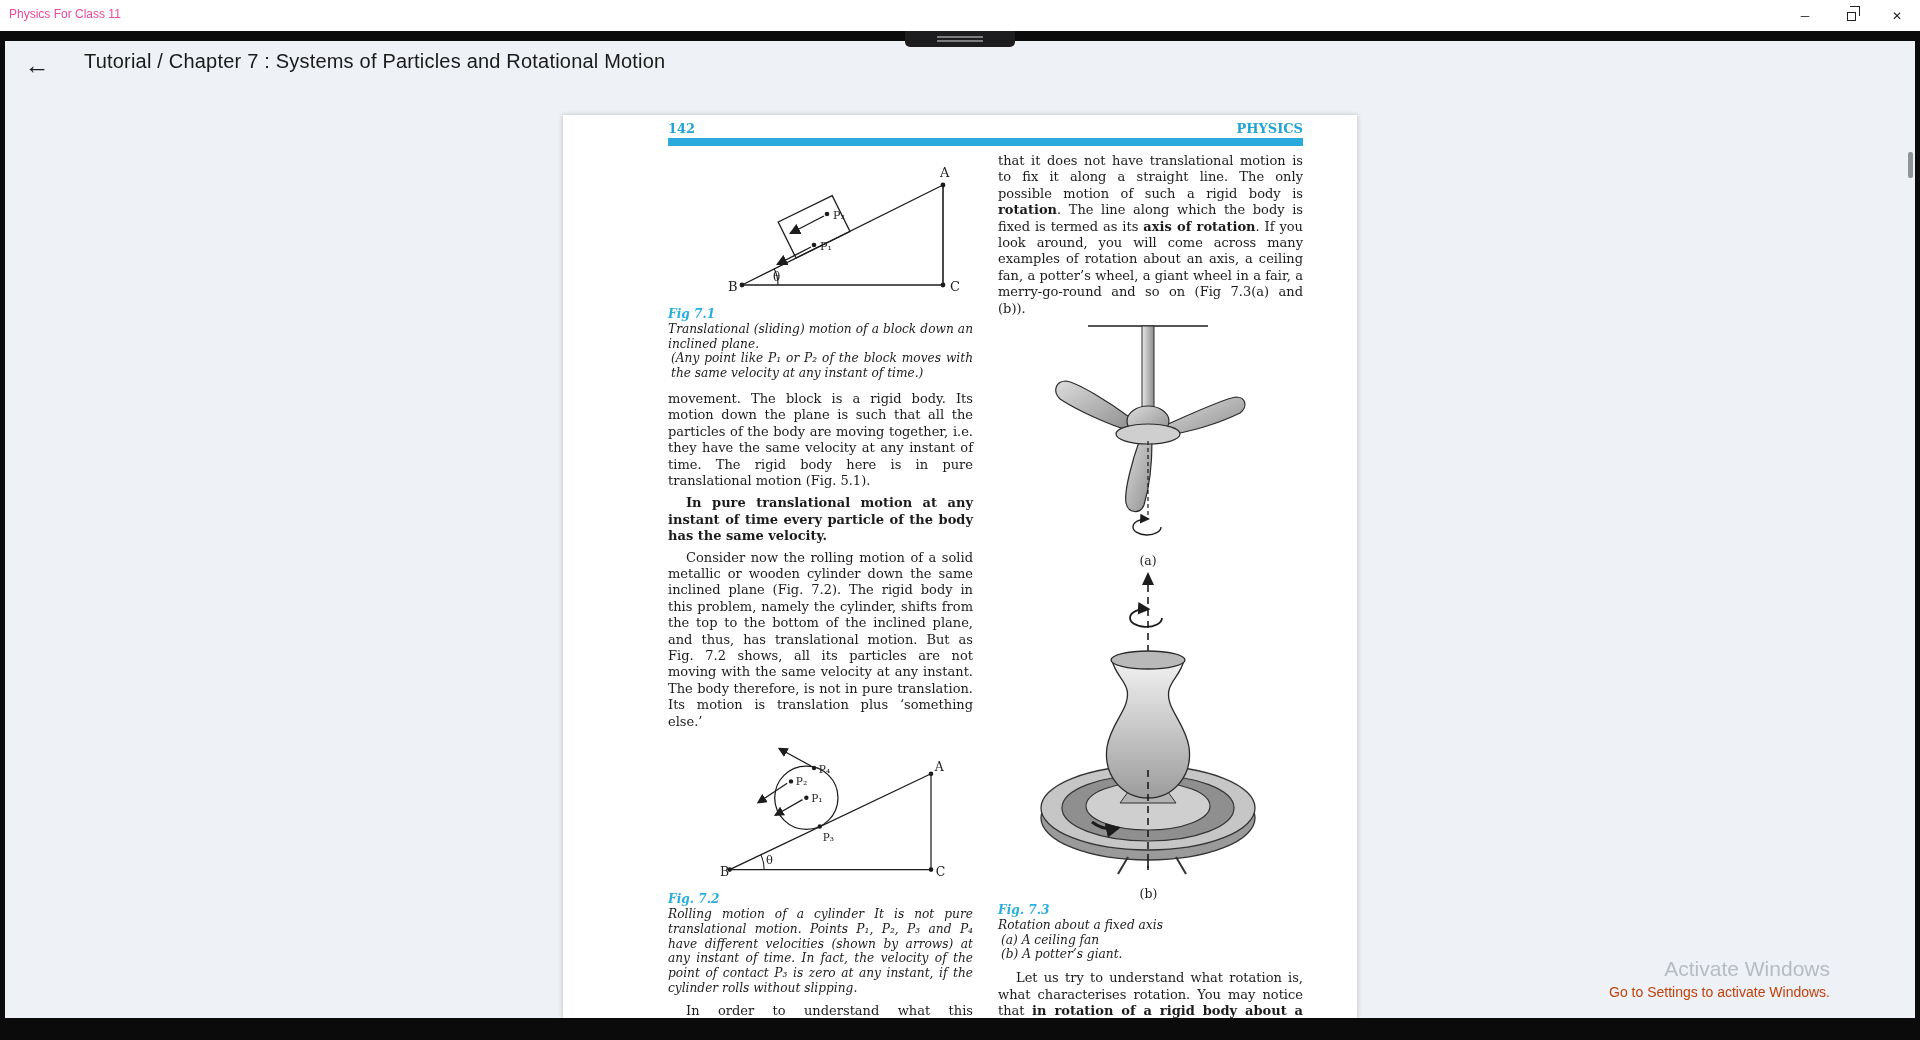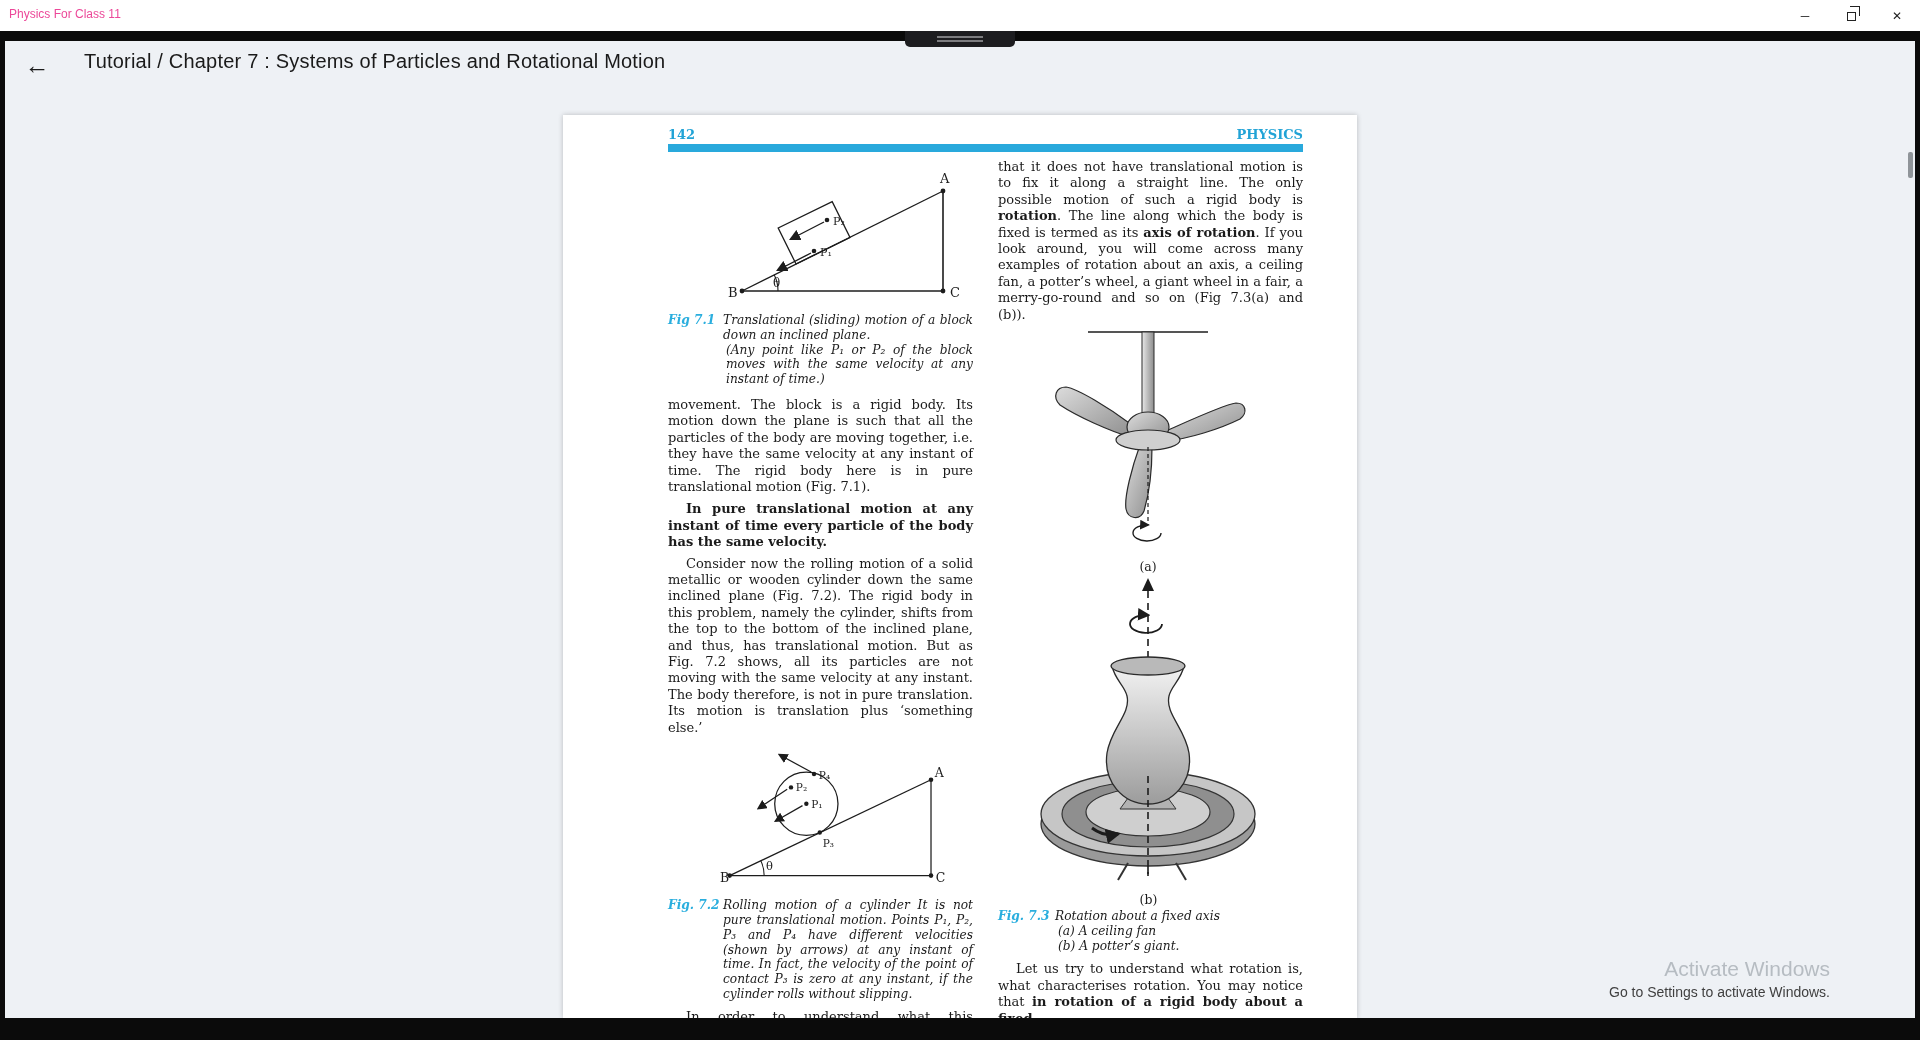--- a/index.html
+++ b/index.html
@@ -28,37 +28,37 @@
   .app-header { position:absolute; left:0; top:0; width:100%; height:48px; }
   .back-btn { position:absolute; left:14px; top:6px; width:36px; height:36px; font-size:25px; color:#1b1b1b; display:flex; align-items:center; justify-content:center; cursor:pointer; }
   .breadcrumb { position:absolute; left:79px; top:9px; font-size:20px; color:#1a1a1a; letter-spacing:.2px; }
 
   
   .scroll-thumb { position:absolute; right:2px; top:111px; width:5px; height:26px; background:#8f9499; border-radius:2px; }
 
   
   .watermark { position:absolute; right:85px; bottom:18px; text-align:left; color:#b6bcc2; }
   .watermark .wm1 { font-size:21px;text-align:right; }
-  .watermark .wm2 { font-size:14px; color:#404040; margin-top:3px; }
-
-  
-  .page { position:absolute; left:558px; top:74px; width:794px; height:903px; background:#ffffff; box-shadow:0 0 5px rgba(0,0,0,.22); padding:11px 54px 0 105px; }
+  .watermark .wm2 { font-size:14px; color:#c2410c; margin-top:3px; }
+
+  
+  .page { position:absolute; left:558px; top:74px; width:794px; height:903px; background:#ffffff; box-shadow:0 0 5px rgba(0,0,0,.22); padding:5px 54px 0 105px; }
   .page-head { display:flex; justify-content:space-between; align-items:flex-end; height:16px; }
   .page-num, .running-head { font-family:"DejaVu Serif", serif; font-weight:bold; font-size:13px; color:#21a3d6; }
   .rule { height:8px; background:#29a9dc; margin-top:2px; }
 
   .cols { display:flex; gap:25px; margin-top:7px; }
   .col { width:305px; }
 
   .bp { font-family:"DejaVu Serif", serif; font-size:13px; line-height:16.4px; color:#1b1b1b; text-align:justify; }
   .bp.ind { text-indent:18px; }
   .bp b { font-weight:bold; }
   .boldpara { font-weight:bold; }
 
-  .cap { display:flex; font-family:"DejaVu Serif", serif; font-size:12.2px; line-height:14.8px; font-style:italic; color:#1c1c1c; }
+  .cap { display:flex; font-family:"DejaVu Serif", serif; font-size:12.2px; line-height:14.8px; font-style:italic; color:#1c1c1c;flex-direction:column; }
   .cap-label { flex:none; width:55px; font-weight:bold; color:#2aaede; }
   .cap-body { flex:1; text-align:justify; }
   .cap-indent { padding-left:3px; }
 
   .figwrap { position:relative; }
   .fig-sub { font-family:"DejaVu Serif", serif; font-size:12.5px; color:#1c1c1c; text-align:center; }
 
   svg text { font-family:"DejaVu Serif", serif; fill:#1c1c1c; }
 </style>
 </head>
@@ -137,21 +137,21 @@
         </div>
 
         <div class="cap">
           <span class="cap-label">Fig 7.1</span>
           <div class="cap-body">
             <div>Translational (sliding) motion of a block down an inclined plane.</div>
             <div class="cap-indent">(Any point like P₁ or P₂ of the block moves with the same velocity at any instant of time.)</div>
           </div>
         </div>
 
-        <p class="bp" style="margin-top:10px;">movement.  The block is a rigid body.  Its motion down the plane is such that all the particles of the body are moving together, i.e. they have the same velocity at any instant of time.  The rigid body here is in pure translational motion (Fig. 7.1).</p>
+        <p class="bp" style="margin-top:10px;">movement.  The block is a rigid body.  Its motion down the plane is such that all the particles of the body are moving together, i.e. they have the same velocity at any instant of time.  The rigid body here is in pure translational motion (Fig. 5.1).</p>
         <p class="bp ind boldpara" style="margin-top:6px;">In pure translational motion at any instant of time every particle of the body has the same velocity.</p>
         <p class="bp ind" style="margin-top:5px;">Consider now the rolling motion of a solid metallic or wooden cylinder down the same inclined plane (Fig. 7.2). The rigid body in this problem, namely the cylinder, shifts from the top to the bottom of the inclined plane, and thus, has translational motion.  But as Fig. 7.2 shows, all its particles are not moving with the same velocity at any instant. The body therefore, is not in pure translation.  Its motion is translation plus ‘something else.’</p>
 
         <div class="figwrap" style="margin:14px 0 4px 50px;">
           <svg width="263" height="140" viewBox="0 -6 270 146">
             <defs>
               <marker id="arr2" viewBox="0 0 10 10" refX="8" refY="5" markerWidth="8" markerHeight="8" orient="auto">
                   <path d="M0,0 L10,5 L0,10 z" fill="#1c1c1c"></path>
                 </marker>
             </defs>

